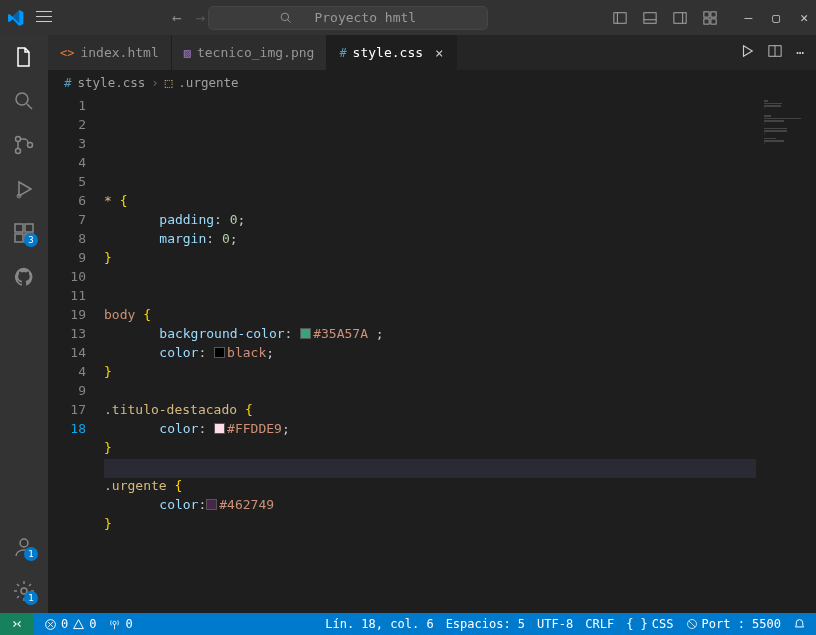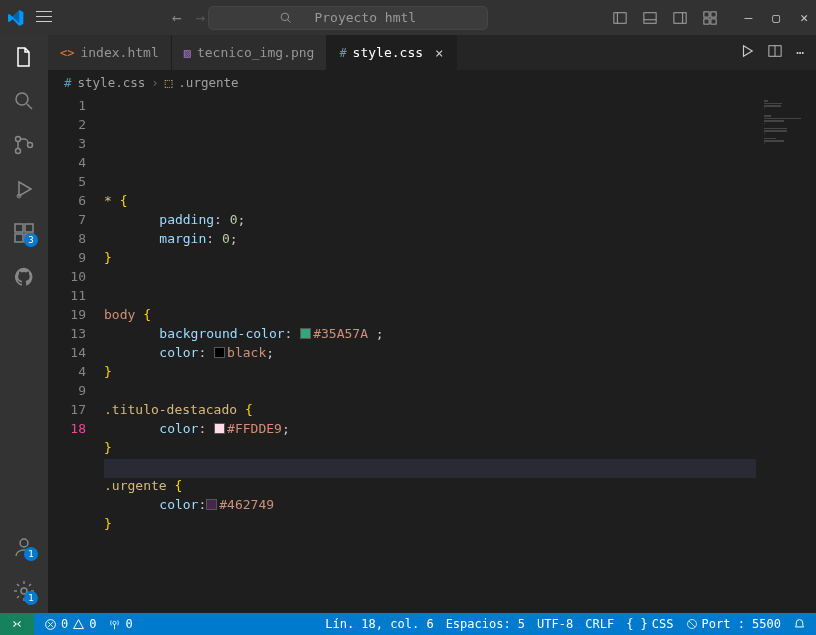--- a/index.html
+++ b/index.html
@@ -83,21 +83,21 @@
 }
 .breadcrumbs .sep { color: #666; }
 
 .editor-body { flex: 1; display: flex; min-height: 0; position: relative;}
 .gutter {
   width: 56px; text-align: right; padding-right: 18px;
   color: #858585; font-family: Consolas, monospace; font-size: 13px;
   line-height: 19px; padding-top: 2px;
   user-select: none;
 }
-.gutter .active-ln { color: #ec4899; }
+.gutter .active-ln { color: #0ea5e9; }
 .code {
   flex: 1; font-family: Consolas, monospace; font-size: 13px;
   line-height: 19px; padding-top: 2px; white-space: pre;
   position: relative;
 }
 .line-hl { position:absolute; left:0; right:12px; height:19px; background:#2a2a35; top: calc(2px + 17 * 19px); }
 .code > div { position:relative; }
 .tok-sel { color: #d7ba7d; }
 .tok-brace { color: #ffd602; }
 .tok-prop { color: #9cdcfe; margin-left: 24px; }

